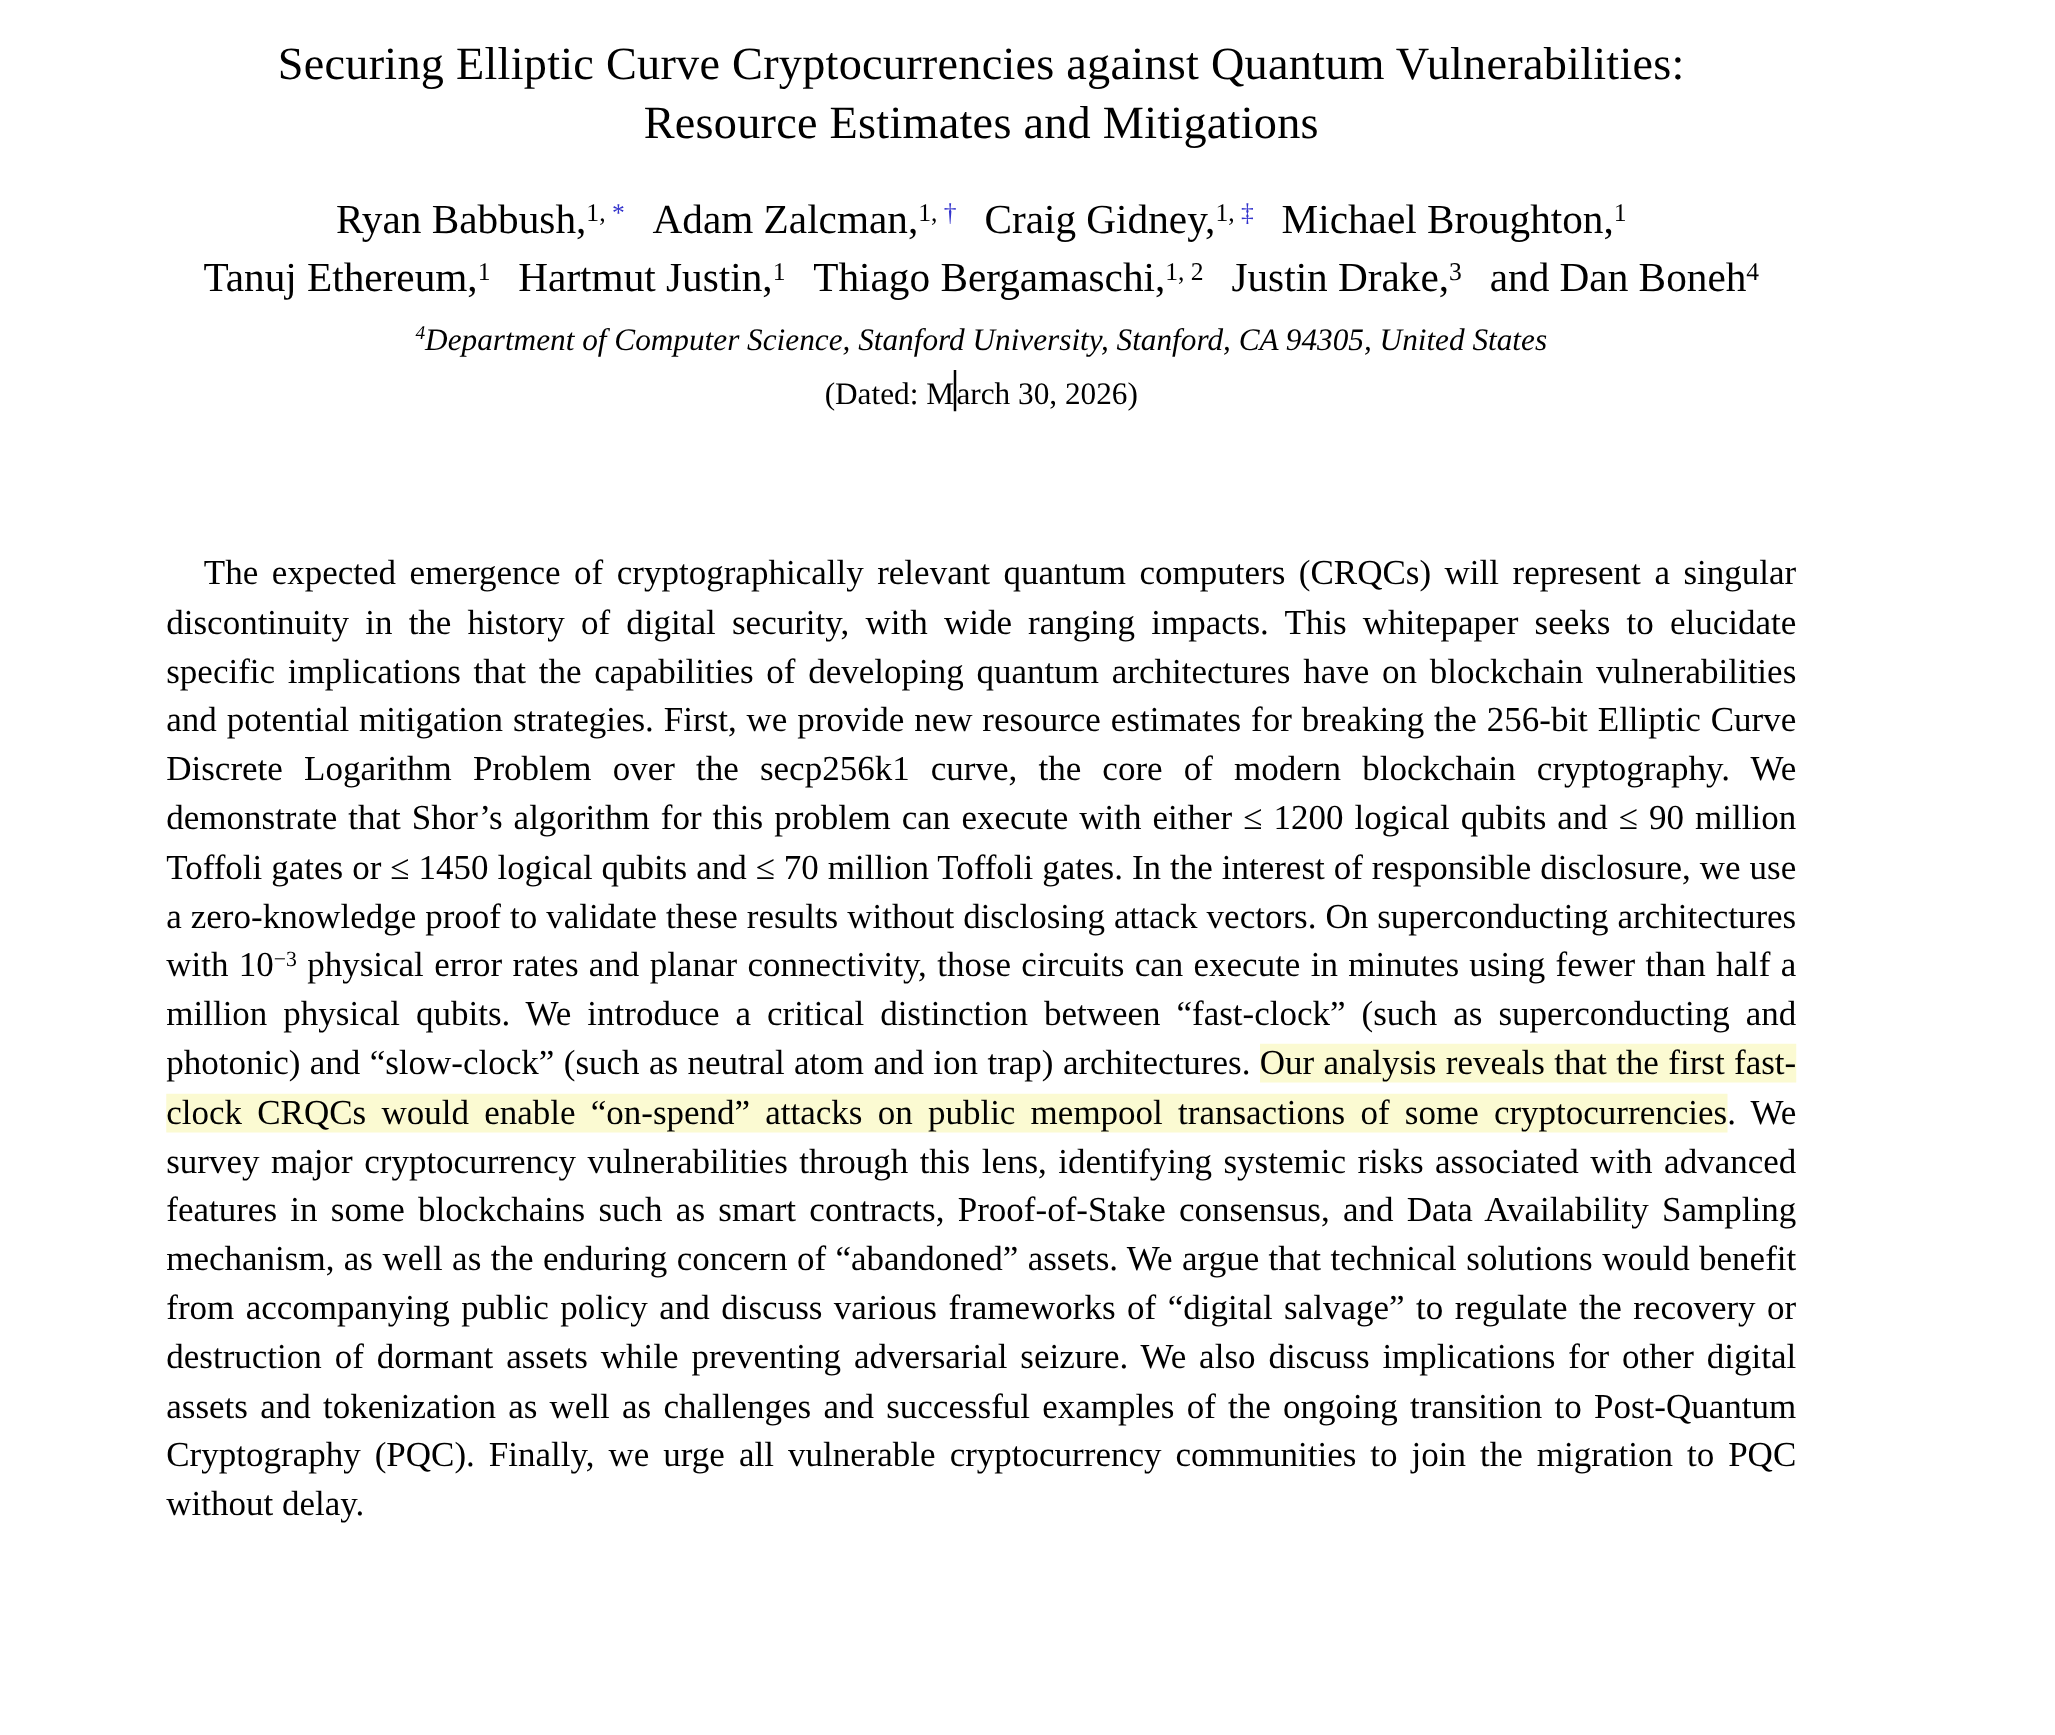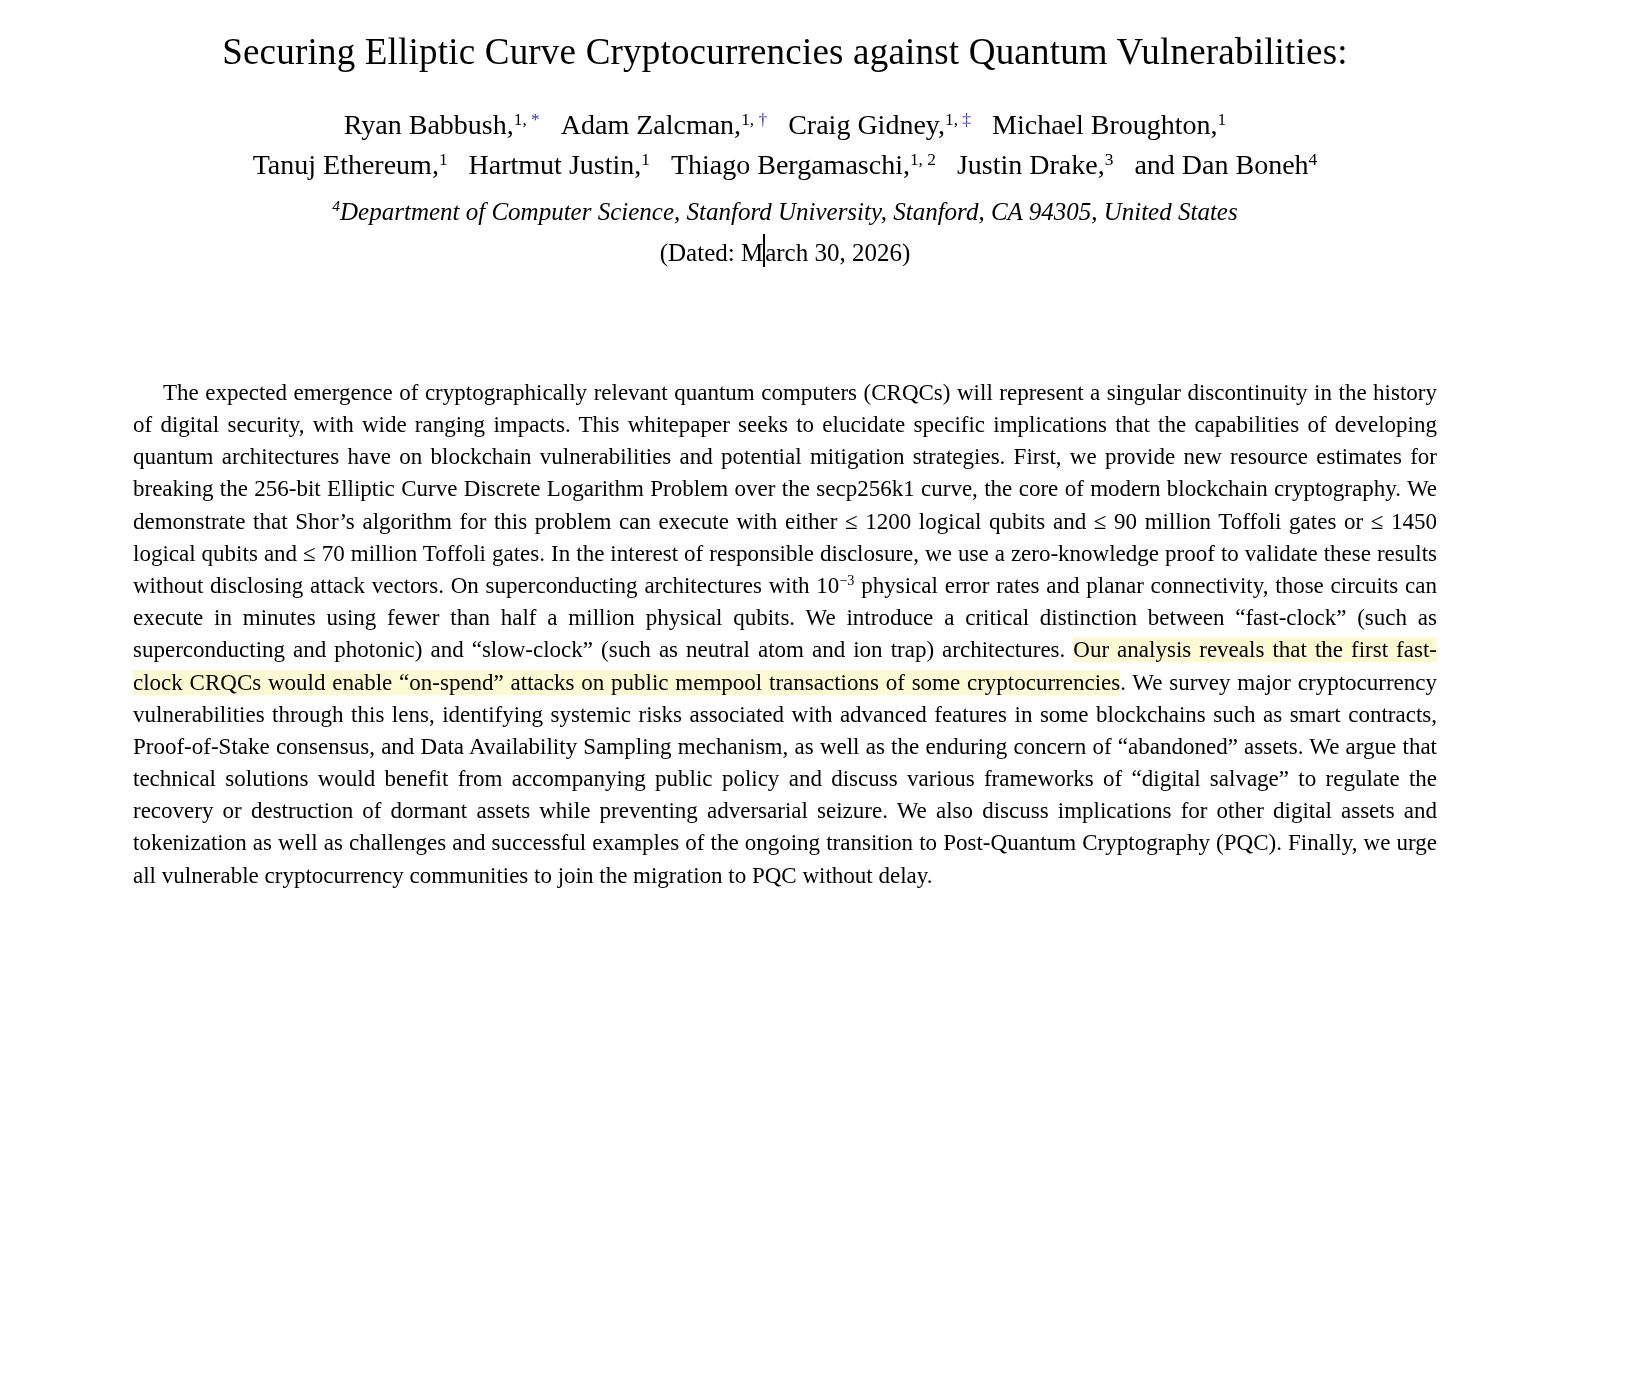--- a/index.html
+++ b/index.html
@@ -21,21 +21,21 @@
   .title {
     text-align: center;
     font-weight: normal;
     font-size: 37px;
     line-height: 1.28;
     margin-top: 28px;
     letter-spacing: 0.2px;
   }
   .authors {
     text-align: center;
-    font-size: 28px;
+    font-size: 33px;
     margin-top: 30px;
     line-height: 1.42;
   }
   .author { white-space: nowrap; }
   .author + .author { margin-left: 14px; }
   .authors sup, .affil sup {
     font-size: 62%;
     line-height: 0;
     vertical-align: 9px;
   }
@@ -59,41 +59,42 @@
   .caret {
     display: inline-block;
     width: 2px;
     height: 33px;
     background: #000;
     vertical-align: -6px;
   }
   .abstract {
     width: 1304px;
     margin: 106px auto 0 auto;
-    font-size: 23px;
+    font-size: 28px;
     line-height: 1.40;
     text-align: justify;
     text-indent: 30px;
   }
   .abstract sup {
     font-size: 62%;
     line-height: 0;
     vertical-align: 8px;
   }
   .hl {
     background: #fbfad2;
   }
 </style>
 </head>
 <body>
 
 <div class="content">
 
   <div class="title">
     <div>Securing Elliptic Curve Cryptocurrencies against Quantum Vulnerabilities:</div>
+    <div>Resource Estimates and Mitigations</div>
   </div>
 
   <div class="authors">
     <div>
       <span class="author"><span>Ryan Babbush,</span><sup><span>1, </span><span class="sup-link">*</span></sup></span>
       <span class="author"><span>Adam Zalcman,</span><sup><span>1, </span><span class="sup-link">†</span></sup></span>
       <span class="author"><span>Craig Gidney,</span><sup><span>1, </span><span class="sup-link">‡</span></sup></span>
       <span class="author"><span>Michael Broughton,</span><sup><span>1</span></sup></span>
     </div>
     <div>

